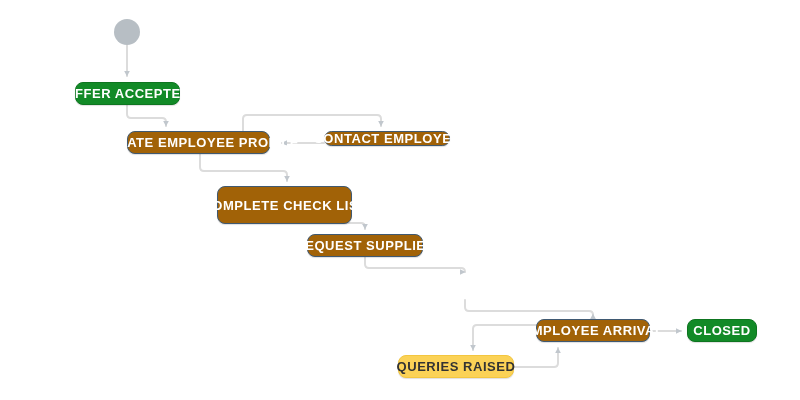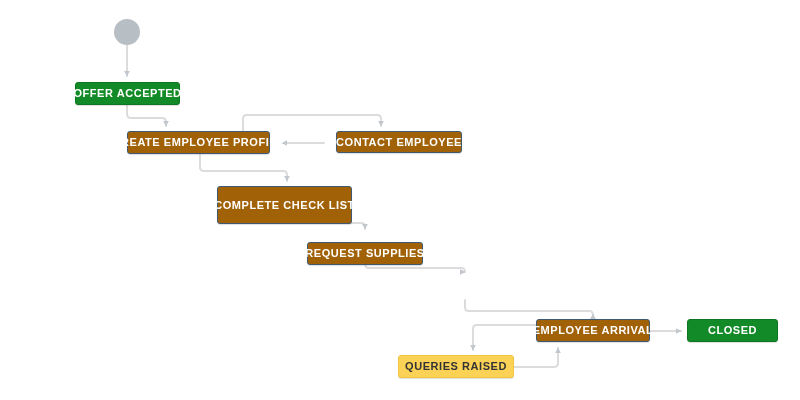--- a/index.html
+++ b/index.html
@@ -25,22 +25,22 @@
     width: 800px;
     height: 400px;
     pointer-events: none;
   }
   .node {
     position: absolute;
     box-sizing: border-box;
     display: flex;
     align-items: center;
     justify-content: center;
-    border-radius: 3px;
-    font-size: 11px;
+    border-radius: 8px;
+    font-size: 13px;
     font-weight: bold;
     letter-spacing: 0.55px;
     text-transform: uppercase;
     white-space: nowrap;
     line-height: 1;
     user-select: none;
     cursor: pointer;
   }
   .node.status-blue {
     background: #a16207;
@@ -108,38 +108,38 @@
   <div class="start-node" id="node-start" style="left: 114px; top: 19px; width: 26px; height: 26px;"></div>
 
   <div class="node status-green" id="node-offer-accepted" style="left: 75px; top: 82px; width: 105px; height: 23px;">
     <span>OFFER ACCEPTED</span>
   </div>
 
   <div class="node status-blue" id="node-create-employee-profile" style="left: 127px; top: 131px; width: 143px; height: 23px;">
     <span>CREATE EMPLOYEE PROFILE</span>
   </div>
 
-  <div class="node status-blue" id="node-contact-employee" style="left: 336px; top: 131px; width: 126px; height: 22px;">
+  <div class="node status-blue" id="node-contact-employee" style="left: 324px; top: 131px; width: 126px; height: 15px; align-items: flex-end;">
     <span>CONTACT EMPLOYEE</span>
   </div>
 
   <div class="node status-blue" id="node-complete-check-list" style="left: 217px; top: 186px; width: 135px; height: 38px;">
     <span>COMPLETE CHECK LIST</span>
   </div>
 
-  <div class="node status-blue" id="node-request-supplies" style="left: 307px; top: 234px; width: 116px; height: 23px; margin-top: 8px;">
+  <div class="node status-blue" id="node-request-supplies" style="left: 307px; top: 234px; width: 116px; height: 23px;">
     <span>REQUEST SUPPLIES</span>
   </div>
 
 
   <div class="node status-blue" id="node-employee-arrival" style="left: 536px; top: 319px; width: 114px; height: 23px;">
     <span>EMPLOYEE ARRIVAL</span>
   </div>
 
-  <div class="node status-green" id="node-closed" style="left: 687px; top: 319px; width: 91px; height: 23px;">
+  <div class="node status-green" id="node-closed" style="left: 687px; top: 319px; width: 70px; height: 23px;">
     <span>CLOSED</span>
   </div>
 
   <div class="node status-yellow" id="node-queries-raised" style="left: 398px; top: 355px; width: 116px; height: 23px;">
     <span>QUERIES RAISED</span>
   </div>
 
 </div>
 
 </body></html>

